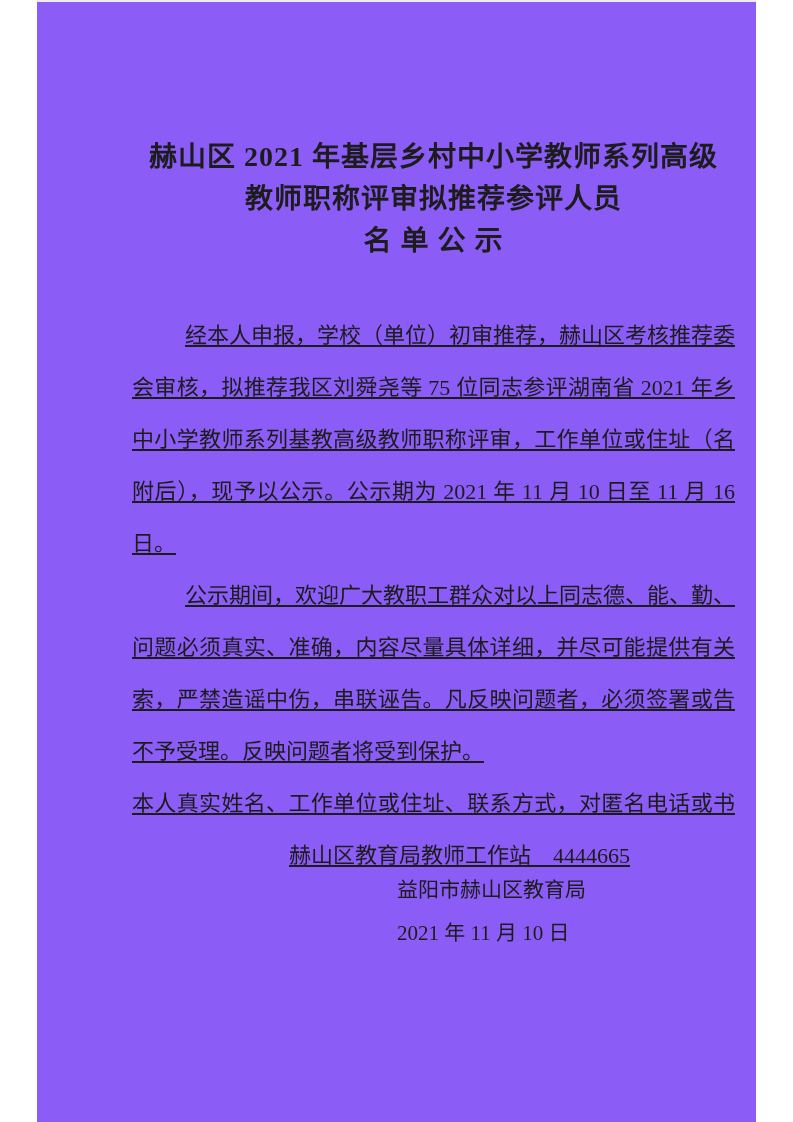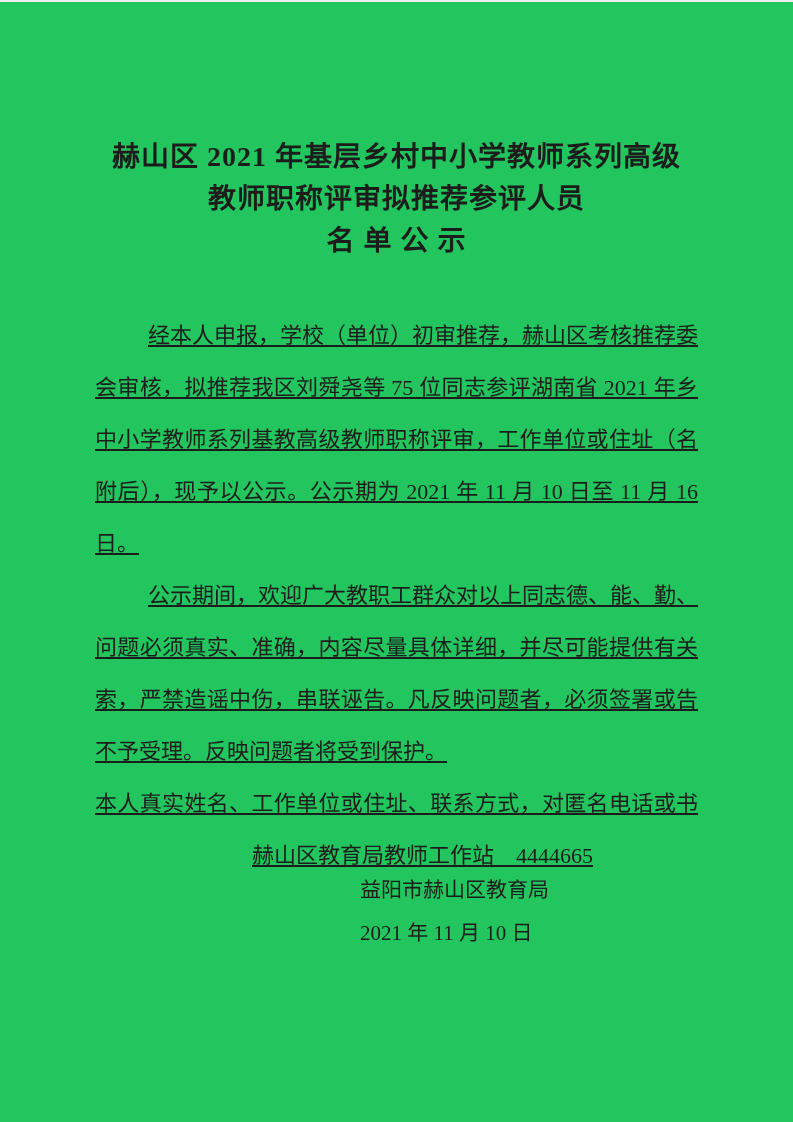--- a/index.html
+++ b/index.html
@@ -1,22 +1,22 @@
 <!DOCTYPE html>
 <html lang="zh-CN"><head>
 <meta charset="utf-8">
 <title>公示文档</title>
 <style>
   html, body { margin: 0; padding: 0; background: #ffffff; }
   .page {
     position: relative;
-    width: 793px;
+    width: 719px;
     height: 1122px;
     margin: 0 auto;
-    background: #22c55e;
+    background: #8b5cf6;
     overflow: hidden;
     color: #1c1c1c;
     font-family: "Liberation Serif", "DejaVu Serif", serif;
     border-top: 2px solid #eeeeee;
     box-sizing: border-box;
   }
   .title-block {
     position: absolute;
     top: 134px;
     left: 83px;

